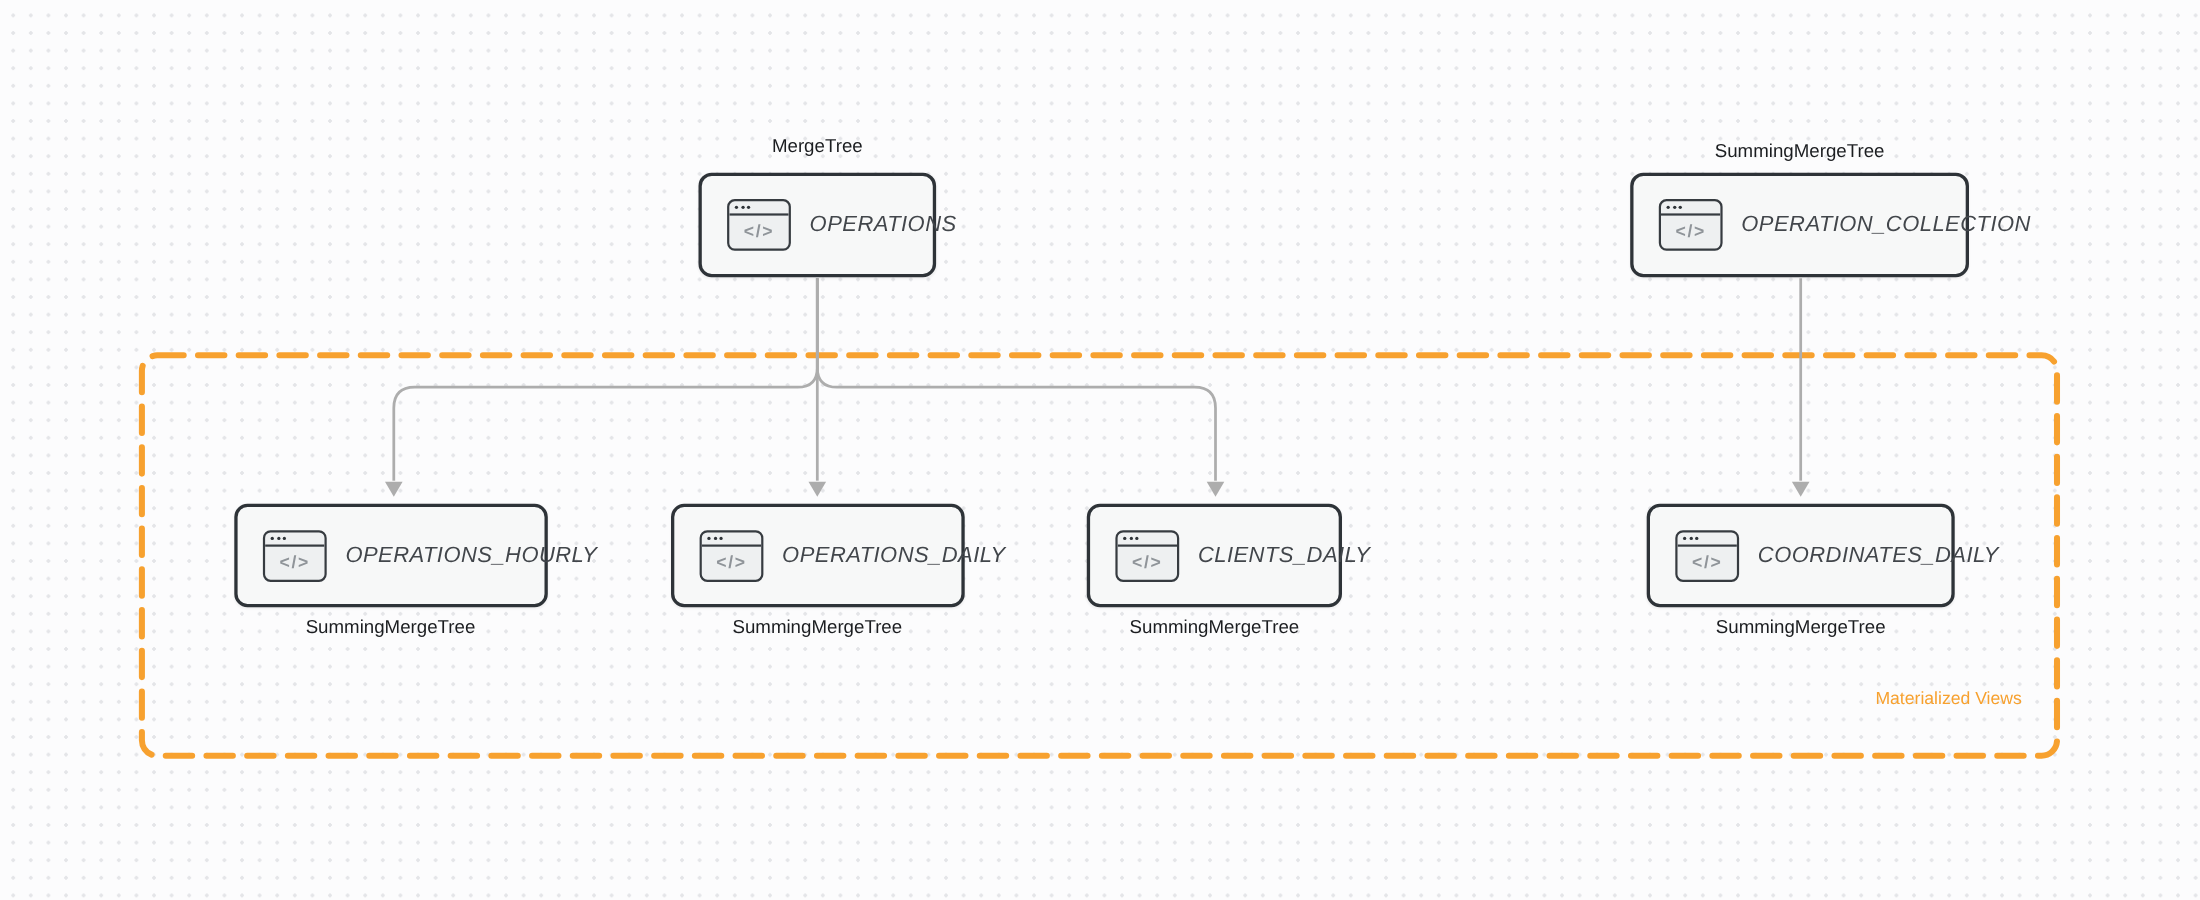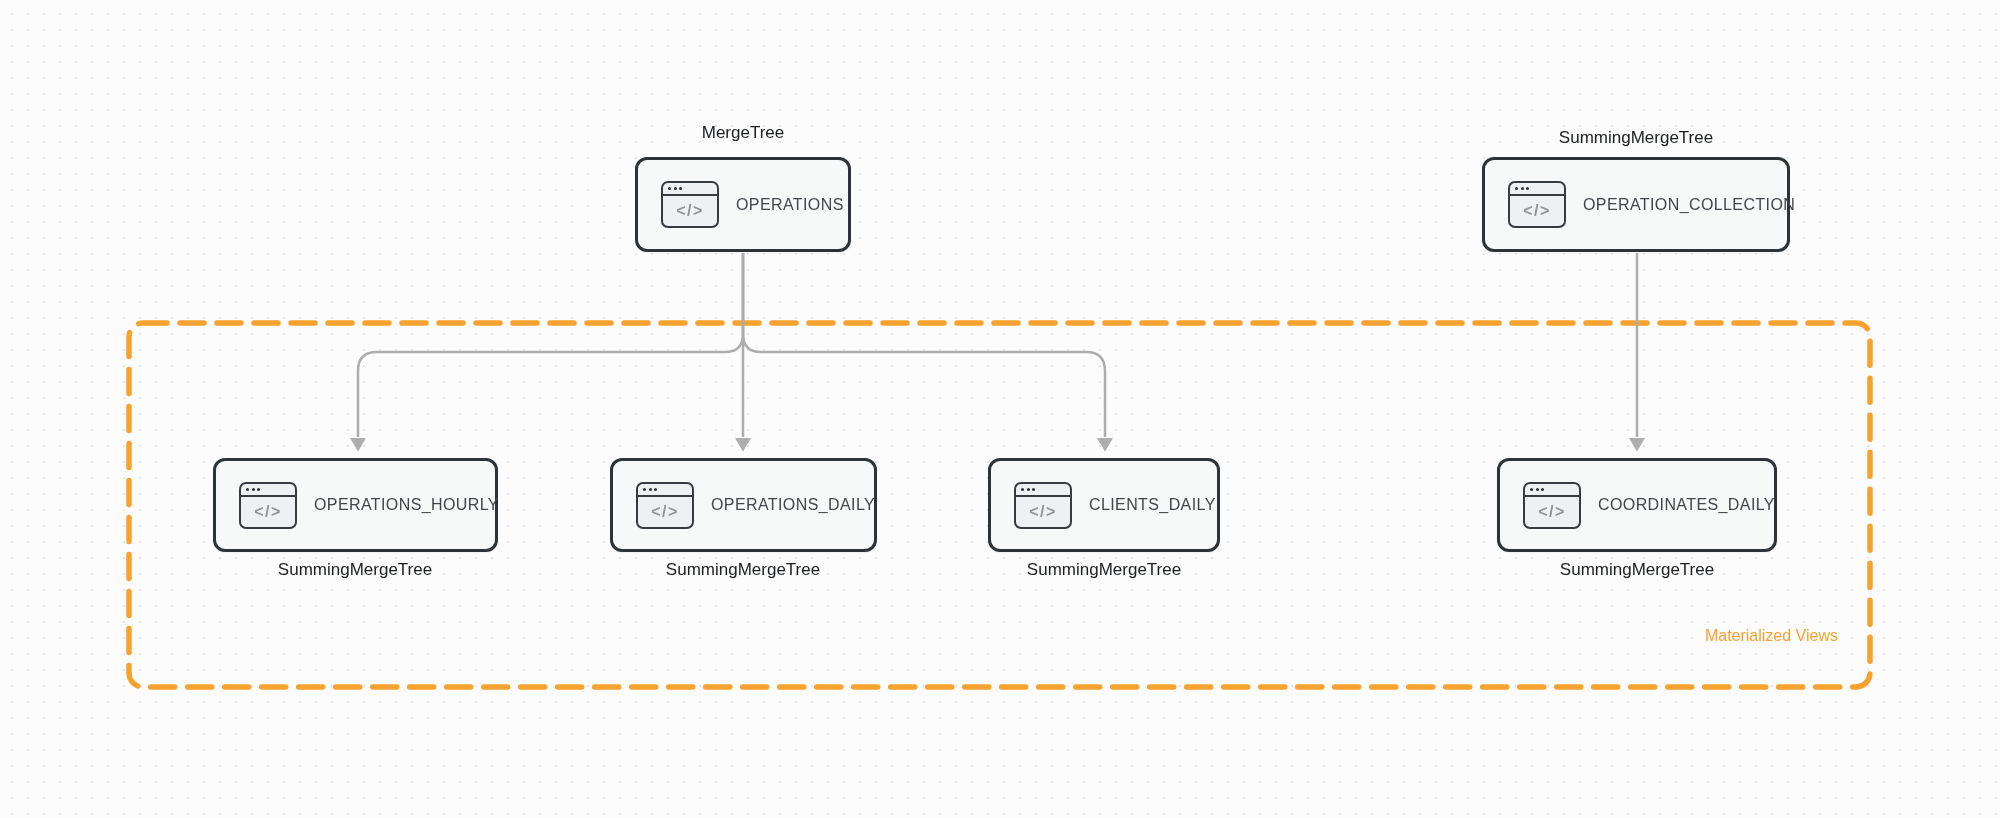--- a/index.html
+++ b/index.html
@@ -22,21 +22,22 @@
     position:absolute;
     background:#f7f8f8;
     border:3px solid #2e3338;
     border-radius:12px;
     box-sizing:border-box;
     display:flex;align-items:center;
     padding-left:23px;gap:17px;
     box-shadow:0 1px 2px rgba(30,33,36,0.06);
   }
   .node-title{
-    font-size:16px;
+    font-style:italic;
+    font-size:20px;
     font-weight:500;
     letter-spacing:.4px;
     color:#42464b;
     white-space:nowrap;
   }
   .engine-label{
     position:absolute;
     transform:translateX(-50%);
     font-size:17px;
     font-weight:500;

